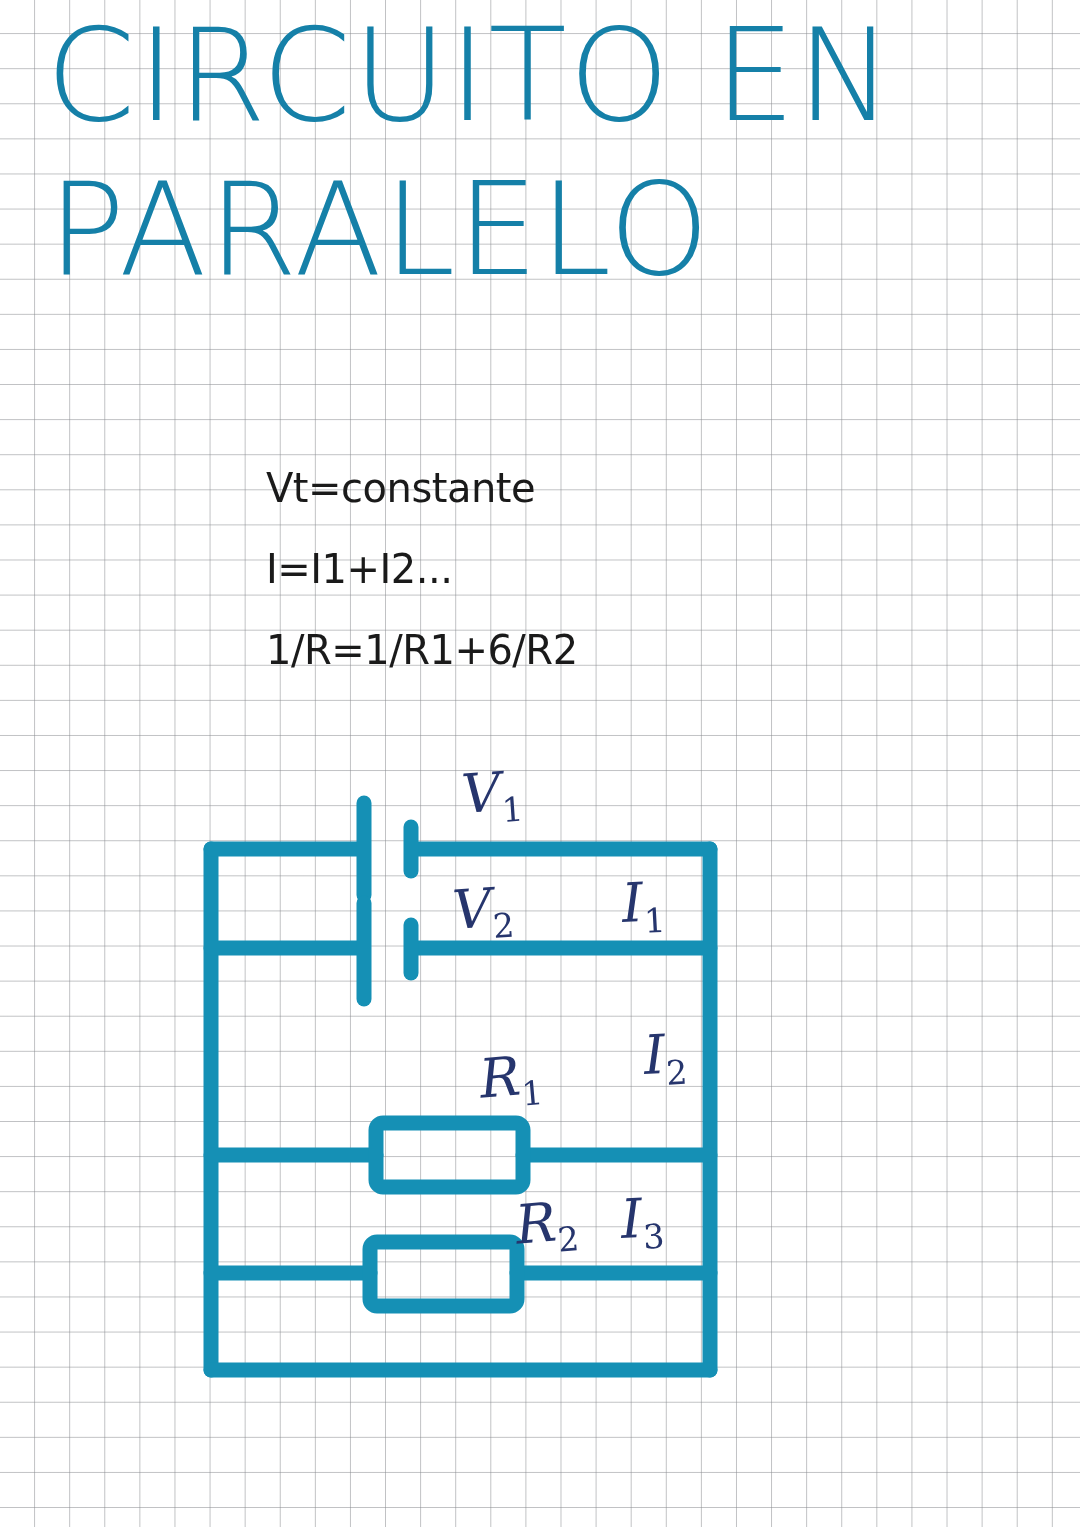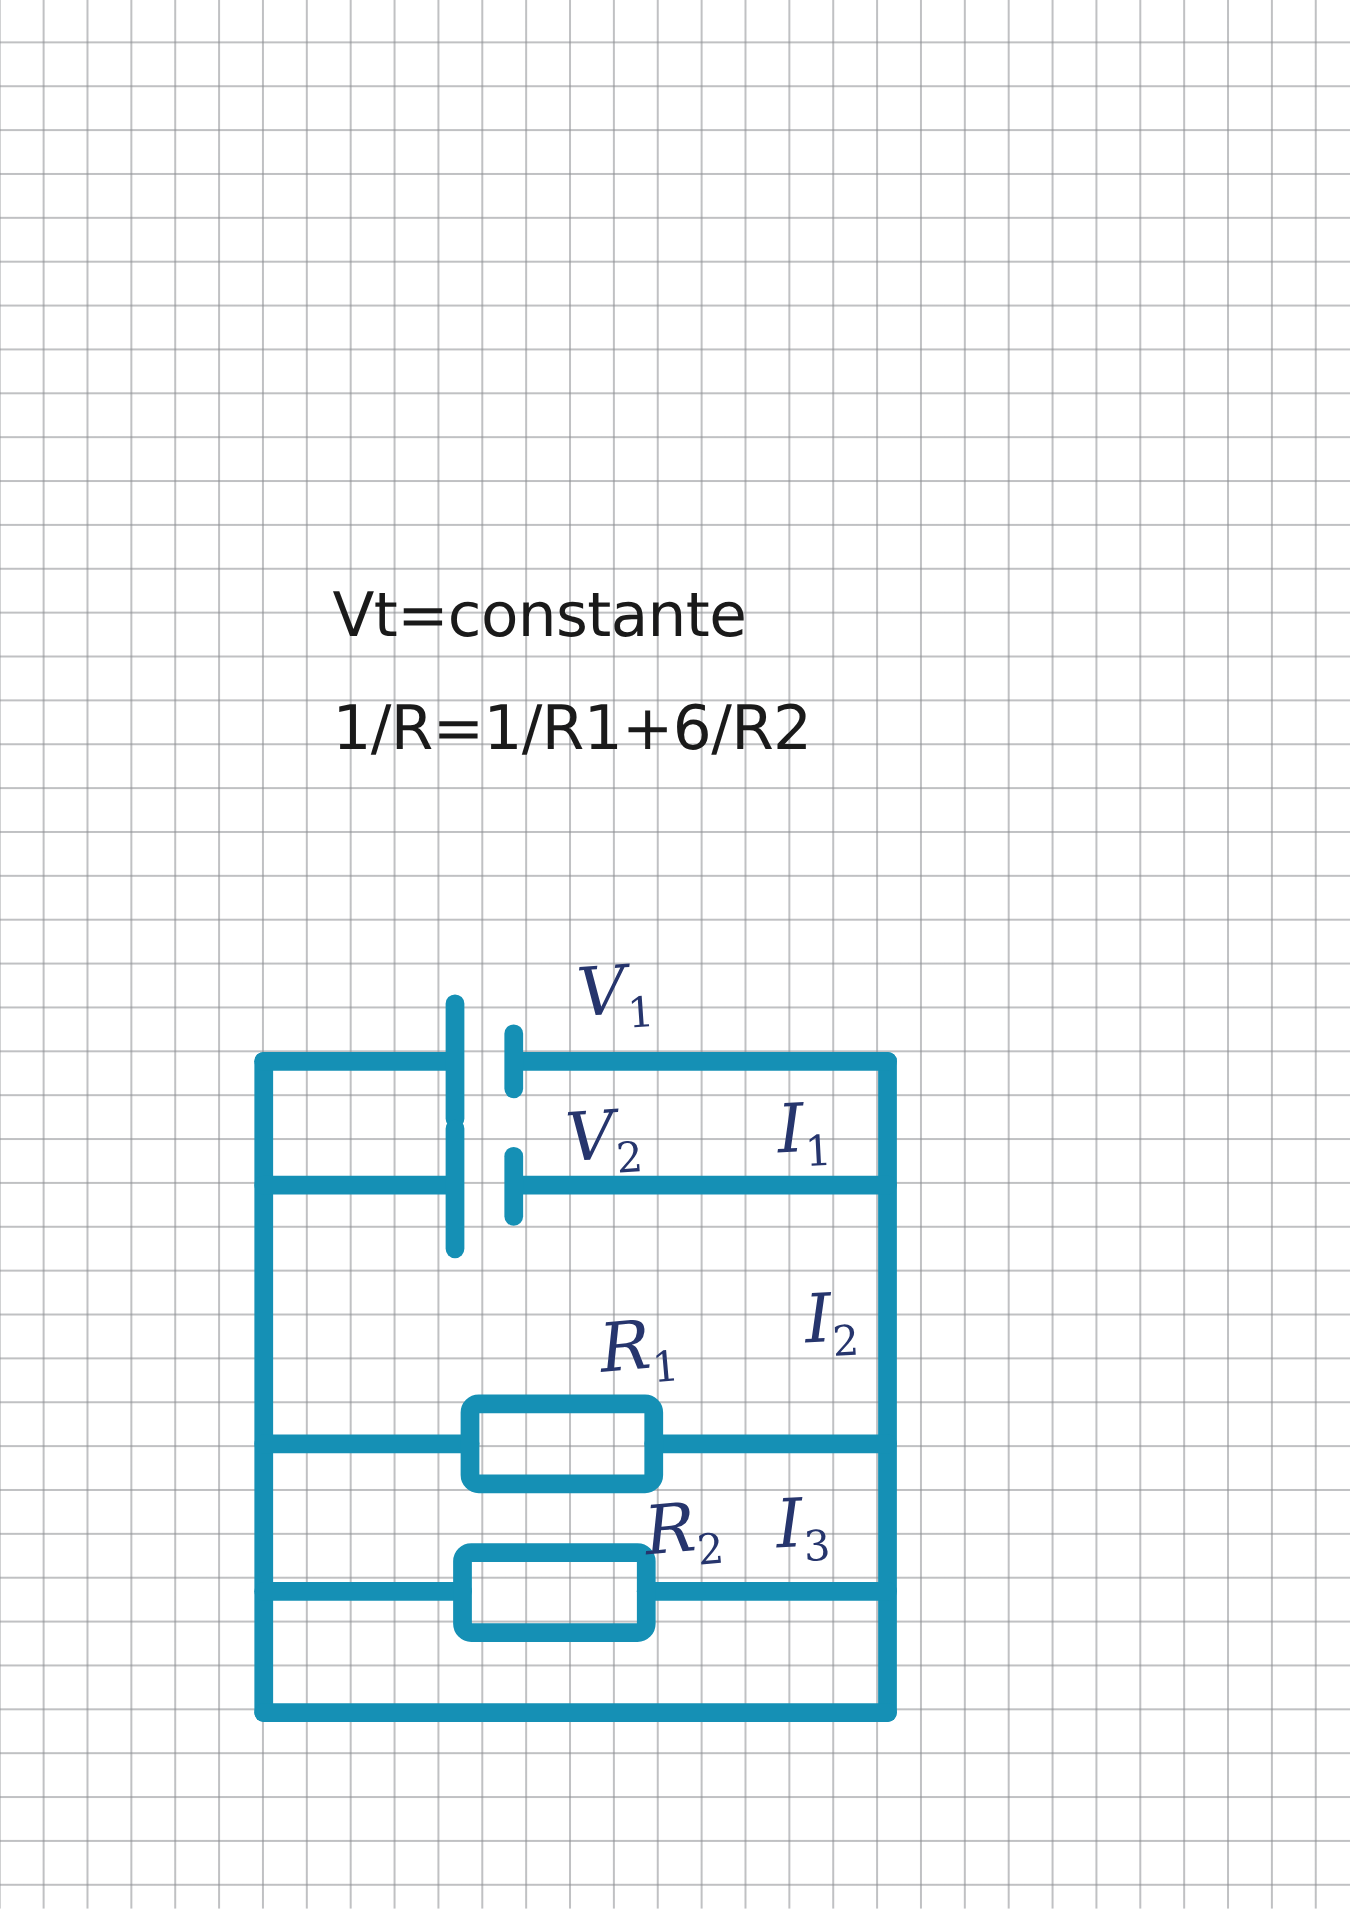--- a/index.html
+++ b/index.html
@@ -44,21 +44,21 @@
   
   .formula-block {
     position: absolute;
     left: 266px;
     top: 468px;
   }
   .formula {
     color: #1a1a1a;
     font-family: "DejaVu Sans", sans-serif;
     font-weight: 400;
-    font-size: 49px;
+    font-size: 40px;
     line-height: 1.0;
     margin-bottom: 41px;
     white-space: nowrap;
     letter-spacing: -0.5px;
   }
 
   
   .circuit-svg {
     position: absolute;
     left: 180px;
@@ -92,23 +92,28 @@
   .lbl-r1 { left: 480px; top: 1050px; }
   .lbl-i2 { left: 644px; top: 1028px; }
   .lbl-r2 { left: 516px; top: 1196px; }
   .lbl-i3 { left: 621px; top: 1192px; }
 </style>
 </head>
 <body>
 
 <div id="page">
 
+  <div class="title-block">
+    <div class="title-line title-line-1">CIRCUITO EN</div>
+    <div class="title-line title-line-2">PARALELO</div>
+  </div>
 
   <div class="formula-block">
     <div class="formula">Vt=constante</div>
+    <div class="formula">I=I1+I2...</div>
     <div class="formula">1/R=1/R1+6/R2</div>
   </div>
 
   <svg class="circuit-svg" viewBox="0 0 580 650">
     <g fill="none" stroke="#1590b5" stroke-width="15" stroke-linecap="round" stroke-linejoin="round">
 
       <path d="M 31 94 L 31 615"></path>
 
       <path d="M 530 94 L 530 615"></path>
 

